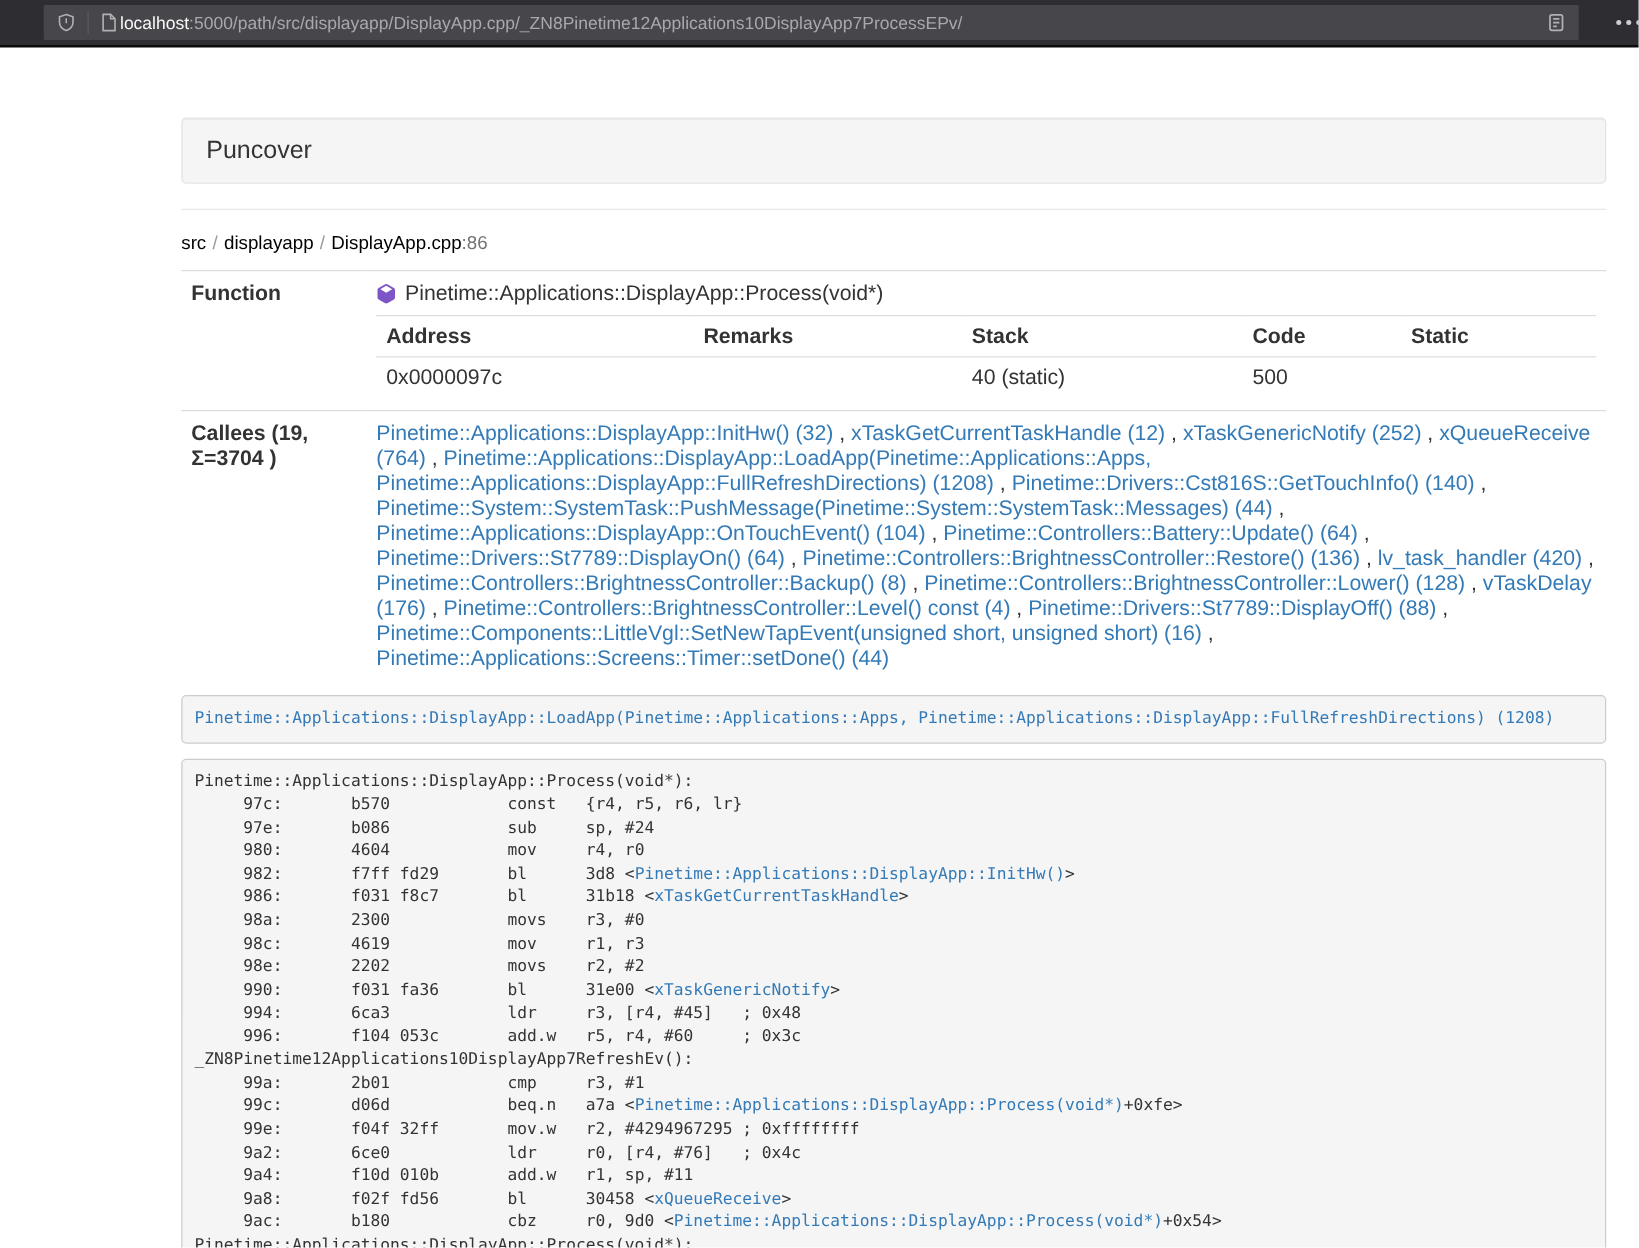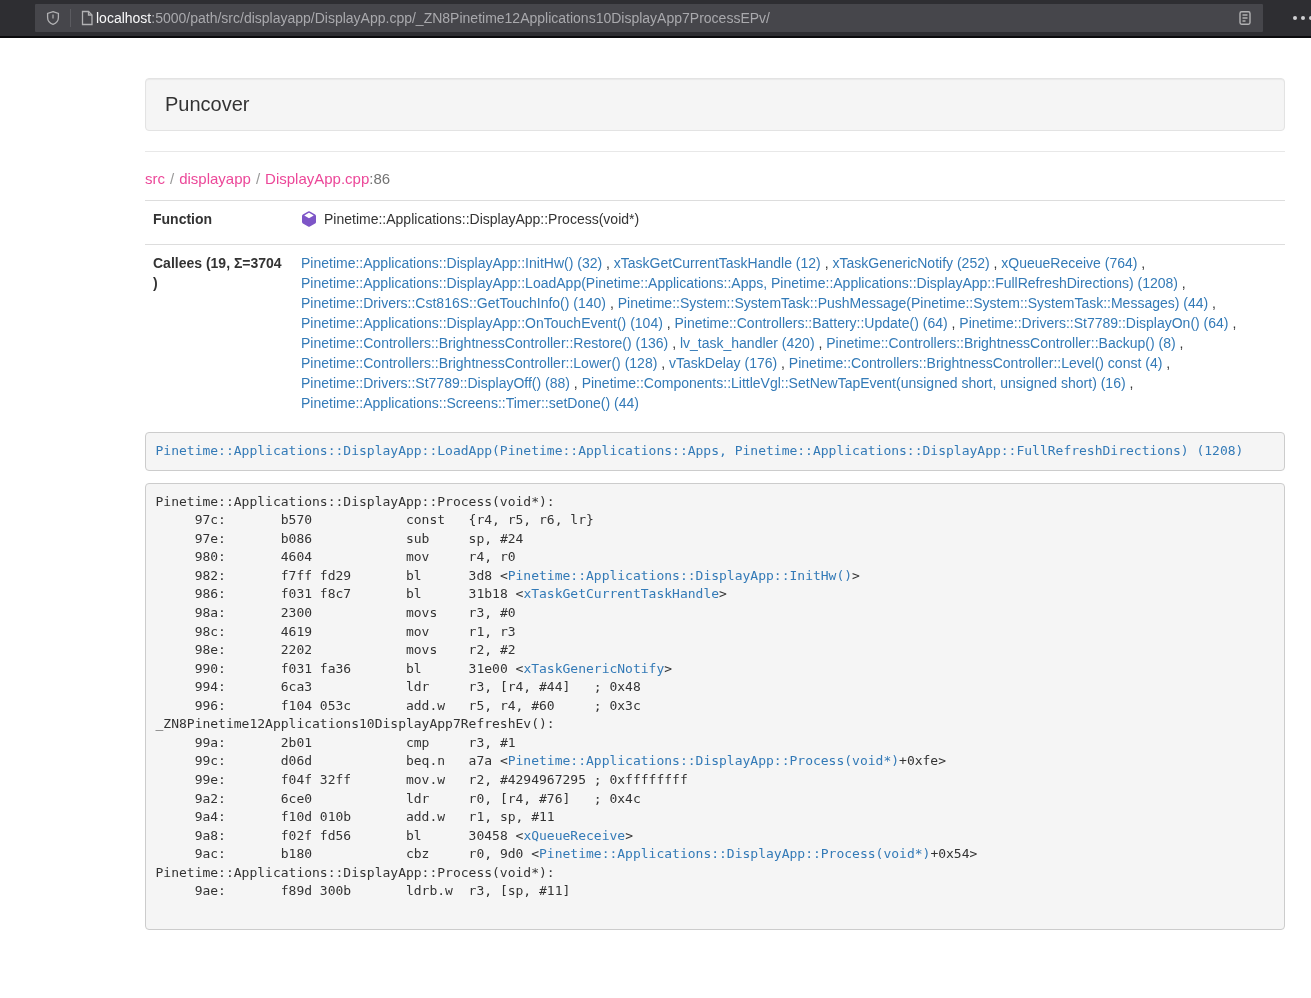--- a/index.html
+++ b/index.html
@@ -19,30 +19,30 @@
   .toolbar-right-sep { width: 1px; height: 20px; background: #57575c; margin: 0 12px 0 14px; }
   .dots { display: inline-flex; gap: 4px; padding: 6px 4px; cursor: pointer; }
   .dots i { width: 4px; height: 4px; border-radius: 50%; background: #cfcfd2; }
   .chrome-strip { height: 2px; background: #0b0b0d; }
 
   
   .container { width: 1140px; margin-left: 145px; padding-top: 40px; color: #333; }
 
   .well { background: #f5f5f5; border: 1px solid #e3e3e3; border-radius: 4px;
     padding: 14px 19px; font-size: 20px; color: #333;
-    box-shadow: inset 0 1px 1px rgba(0,0,0,.05); }
+    box-shadow: inset 0 1px 1px rgba(0,0,0,.05); margin-top: 16px; }
 
   hr { border: none; border-top: 1px solid #e8e8e8; margin: 20px 0 18px 0; }
 
   .breadcrumb { font-size: 15px; margin: 0 0 13px 0; }
-  .breadcrumb a { color: #ec4899; text-decoration: none; cursor: pointer; }
+  .breadcrumb a { color: #000000; text-decoration: none; cursor: pointer; }
   .breadcrumb .sep { color: #999; padding: 0 5px; }
   .breadcrumb .lineno { color: #737373; }
 
-  table.fn-table { width: 100%; border-collapse: collapse; font-size: 14px; }
+  table.fn-table { width: 100%; border-collapse: collapse; font-size: 17px; }
   table.fn-table > tbody > tr > th,
   table.fn-table > tbody > tr > td { border-top: 1px solid #ddd; text-align: left;
     vertical-align: top; padding: 8px; line-height: 20px; }
   table.fn-table > tbody > tr > th { width: 148px; font-weight: bold; }
 
   .fn-name { display: flex; align-items: center; gap: 7px; margin-bottom: 7px; }
 
   table.inner { width: 100%; border-collapse: collapse; }
   table.inner th { border-top: 1px solid #ddd; font-weight: bold; text-align: left;
     padding: 6px 8px; line-height: 20px; }
@@ -114,20 +114,34 @@
           <div class="fn-name">
             <span style="display:inline-flex;">
               <svg width="16" height="16" viewBox="0 0 16 16" fill="#7d55c7">
                 <path d="M8.878.392a1.75 1.75 0 0 0-1.756 0l-5.25 3.045A1.75 1.75 0 0 0 1 4.951v6.098c0 .624.332 1.2.872 1.514l5.25 3.045a1.75 1.75 0 0 0 1.756 0l5.25-3.045c.54-.313.872-.89.872-1.514V4.951c0-.624-.332-1.2-.872-1.514ZM7.875 1.69a.25.25 0 0 1 .25 0l4.63 2.685L8 7.133 3.245 4.375ZM2.5 5.677v5.372c0 .09.047.171.125.216l4.625 2.683V8.432Zm6.25 8.271 4.625-2.683a.25.25 0 0 0 .125-.216V5.677L8.75 8.432Z"></path>
               </svg>
             </span>
             <span>Pinetime::Applications::DisplayApp::Process(void*)</span>
           </div>
           <table class="inner">
             <tbody>
+              <tr>
+                <th class="c1">Address</th>
+                <th class="c2">Remarks</th>
+                <th class="c3">Stack</th>
+                <th class="c4">Code</th>
+                <th class="c5">Static</th>
+              </tr>
+              <tr>
+                <td>0x0000097c</td>
+                <td></td>
+                <td>40 (static)</td>
+                <td>500</td>
+                <td></td>
+              </tr>
             </tbody>
           </table>
         </td>
       </tr>
       <tr>
         <th>Callees (19, Σ=3704 )</th>
         <td class="callees"><a class="clink">Pinetime::Applications::DisplayApp::InitHw() (32)</a> , <a class="clink">xTaskGetCurrentTaskHandle (12)</a> , <a class="clink">xTaskGenericNotify (252)</a> , <a class="clink">xQueueReceive (764)</a> , <a class="clink">Pinetime::Applications::DisplayApp::LoadApp(Pinetime::Applications::Apps, Pinetime::Applications::DisplayApp::FullRefreshDirections) (1208)</a> , <a class="clink">Pinetime::Drivers::Cst816S::GetTouchInfo() (140)</a> , <a class="clink">Pinetime::System::SystemTask::PushMessage(Pinetime::System::SystemTask::Messages) (44)</a> , <a class="clink">Pinetime::Applications::DisplayApp::OnTouchEvent() (104)</a> , <a class="clink">Pinetime::Controllers::Battery::Update() (64)</a> , <a class="clink">Pinetime::Drivers::St7789::DisplayOn() (64)</a> , <a class="clink">Pinetime::Controllers::BrightnessController::Restore() (136)</a> , <a class="clink">lv_task_handler (420)</a> , <a class="clink">Pinetime::Controllers::BrightnessController::Backup() (8)</a> , <a class="clink">Pinetime::Controllers::BrightnessController::Lower() (128)</a> , <a class="clink">vTaskDelay (176)</a> , <a class="clink">Pinetime::Controllers::BrightnessController::Level() const (4)</a> , <a class="clink">Pinetime::Drivers::St7789::DisplayOff() (88)</a> , <a class="clink">Pinetime::Components::LittleVgl::SetNewTapEvent(unsigned short, unsigned short) (16)</a> , <a class="clink">Pinetime::Applications::Screens::Timer::setDone() (44)</a></td>
       </tr>
     </tbody>
   </table>
@@ -137,21 +151,21 @@
   <pre class="box" id="disasm"><span>Pinetime::Applications::DisplayApp::Process(void*):</span>
 <span>     97c:	b570      	const	{r4, r5, r6, lr}</span>
 <span>     97e:	b086      	sub	sp, #24</span>
 <span>     980:	4604      	mov	r4, r0</span>
 <span>     982:	f7ff fd29 	bl	3d8 &lt;<a class="clink">Pinetime::Applications::DisplayApp::InitHw()</a>&gt;</span>
 <span>     986:	f031 f8c7 	bl	31b18 &lt;<a class="clink">xTaskGetCurrentTaskHandle</a>&gt;</span>
 <span>     98a:	2300      	movs	r3, #0</span>
 <span>     98c:	4619      	mov	r1, r3</span>
 <span>     98e:	2202      	movs	r2, #2</span>
 <span>     990:	f031 fa36 	bl	31e00 &lt;<a class="clink">xTaskGenericNotify</a>&gt;</span>
-<span>     994:	6ca3      	ldr	r3, [r4, #44]	; 0x48</span>
+<span>     994:	6ca3      	ldr	r3, [r4, #45]	; 0x48</span>
 <span>     996:	f104 053c 	add.w	r5, r4, #60	; 0x3c</span>
 <span>_ZN8Pinetime12Applications10DisplayApp7RefreshEv():</span>
 <span>     99a:	2b01      	cmp	r3, #1</span>
 <span>     99c:	d06d      	beq.n	a7a &lt;<a class="clink">Pinetime::Applications::DisplayApp::Process(void*)</a>+0xfe&gt;</span>
 <span>     99e:	f04f 32ff 	mov.w	r2, #4294967295	; 0xffffffff</span>
 <span>     9a2:	6ce0      	ldr	r0, [r4, #76]	; 0x4c</span>
 <span>     9a4:	f10d 010b 	add.w	r1, sp, #11</span>
 <span>     9a8:	f02f fd56 	bl	30458 &lt;<a class="clink">xQueueReceive</a>&gt;</span>
 <span>     9ac:	b180      	cbz	r0, 9d0 &lt;<a class="clink">Pinetime::Applications::DisplayApp::Process(void*)</a>+0x54&gt;</span>
 <span>Pinetime::Applications::DisplayApp::Process(void*):</span>

